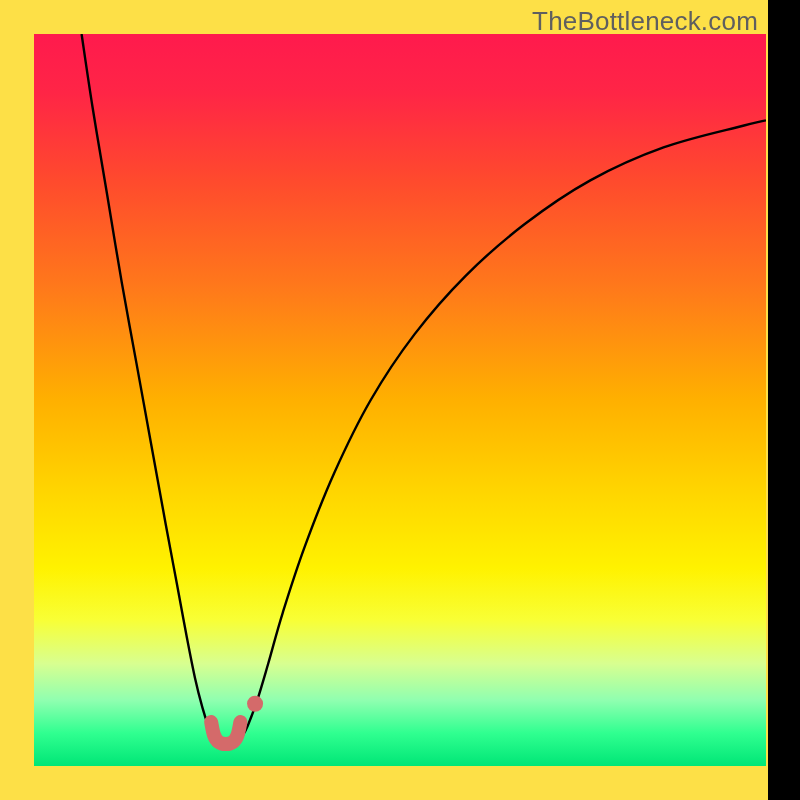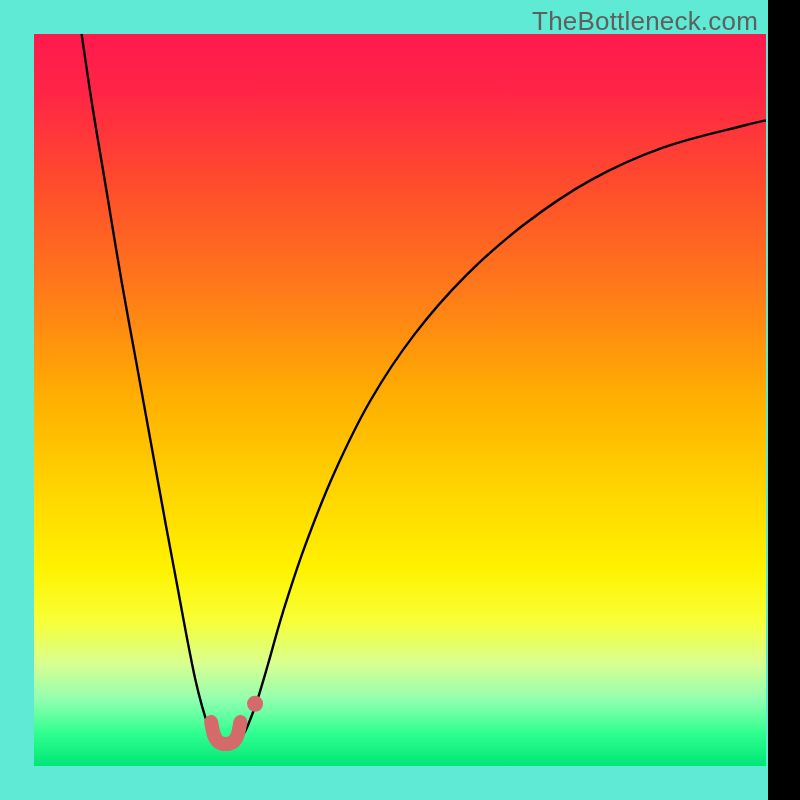--- a/index.html
+++ b/index.html
@@ -10,21 +10,21 @@
     overflow: hidden;
     background: #000;
     font-family: Arial, Helvetica, sans-serif;
   }
   .frame {
     position: absolute;
     left: 0;
     top: 0;
     width: 768px;
     height: 800px;
-    background: #5eead4;
+    background: #fde047;
   }
   .plot {
     position: absolute;
     left: 34px;
     top: 34px;
     width: 732px;
     height: 732px;
     overflow: hidden;
   }
   .watermark {

